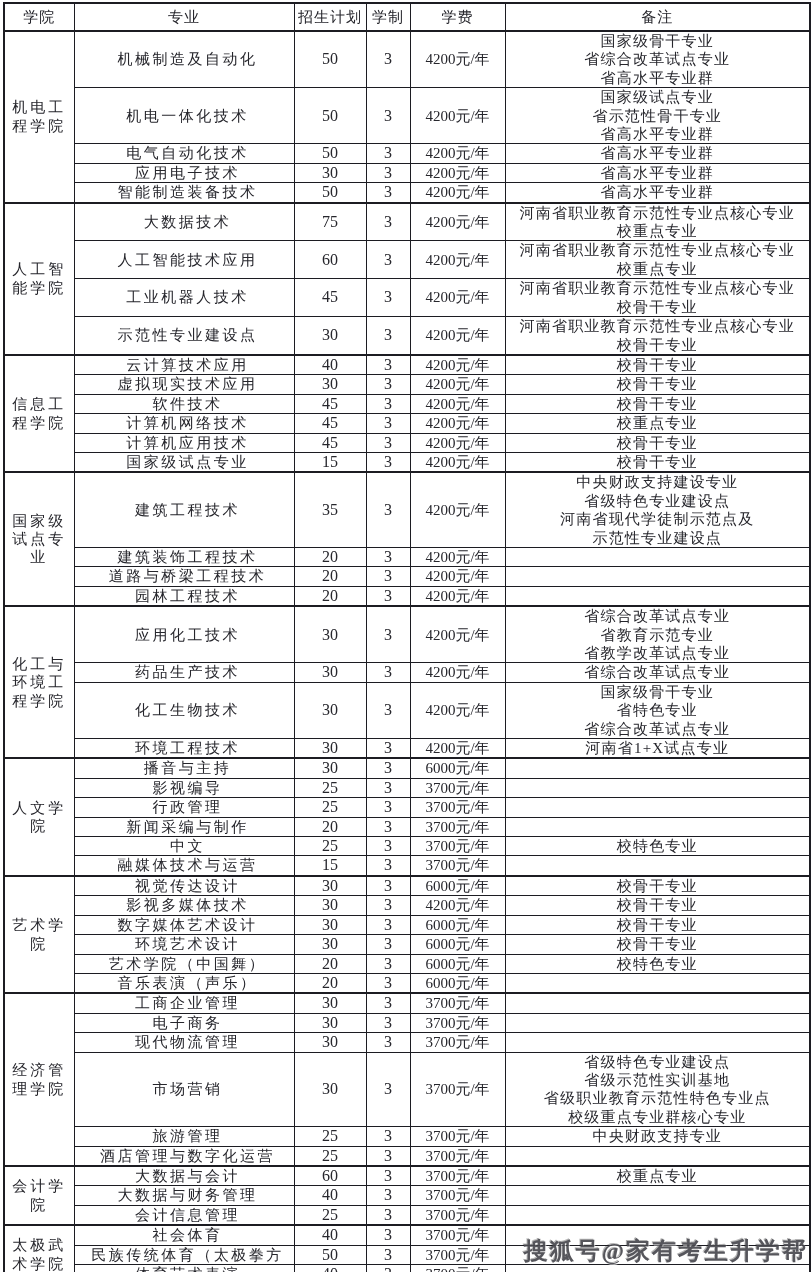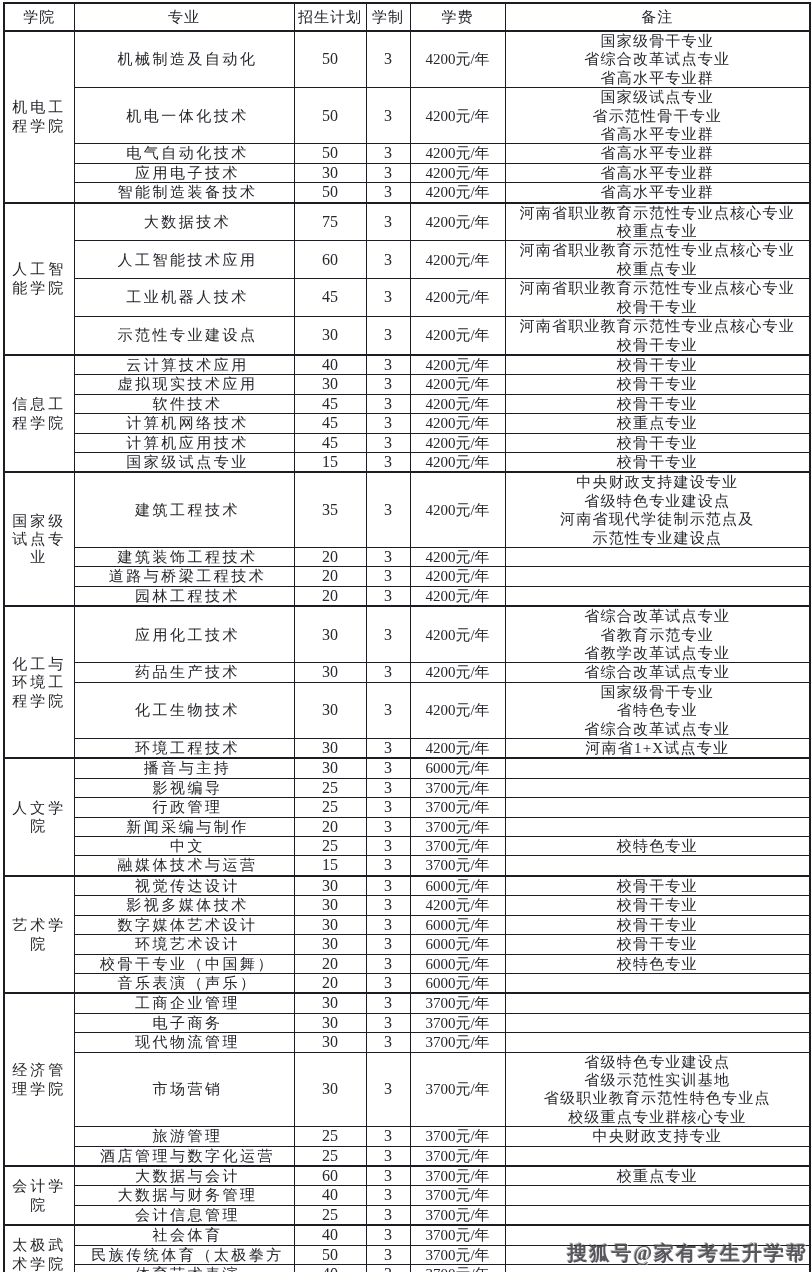--- a/index.html
+++ b/index.html
@@ -36,21 +36,21 @@
   td.major{
     text-align:center;padding-left:7px;letter-spacing:2.5px;
     white-space:nowrap;
   }
   td.num{font-size:16px;}
   td.fee{white-space:nowrap;}
   td.note{letter-spacing:1.2px;}
   td.note div{white-space:nowrap;}
   .watermark{
     position:absolute;right:4px;bottom:7px;
-    font-size:20px;font-weight:bold;letter-spacing:2px;
+    font-size:24px;font-weight:bold;letter-spacing:2px;
     color:var(--wm);opacity:.93;
     text-shadow:1px 1px 0 rgba(255,255,255,.65),-1px -1px 0 rgba(20,20,20,.35);
     pointer-events:none;
     margin-left:28px;
   }
 </style>
 </head>
 <body>
 
 <div class="page">
@@ -383,21 +383,21 @@
         <tr>
           <td class="major">环境艺术设计</td>
           <td class="num">30</td>
           <td class="num">3</td>
           <td class="fee">6000元/年</td>
           <td class="note">
             <div>校骨干专业</div>
           </td>
         </tr>
         <tr>
-          <td class="major">校骨干专业（中国舞）</td>
+          <td class="major">艺术学院（中国舞）</td>
           <td class="num">20</td>
           <td class="num">3</td>
           <td class="fee">6000元/年</td>
           <td class="note">
             <div>校特色专业</div>
           </td>
         </tr>
         <tr>
           <td class="major">音乐表演（声乐）</td>
           <td class="num">20</td>

